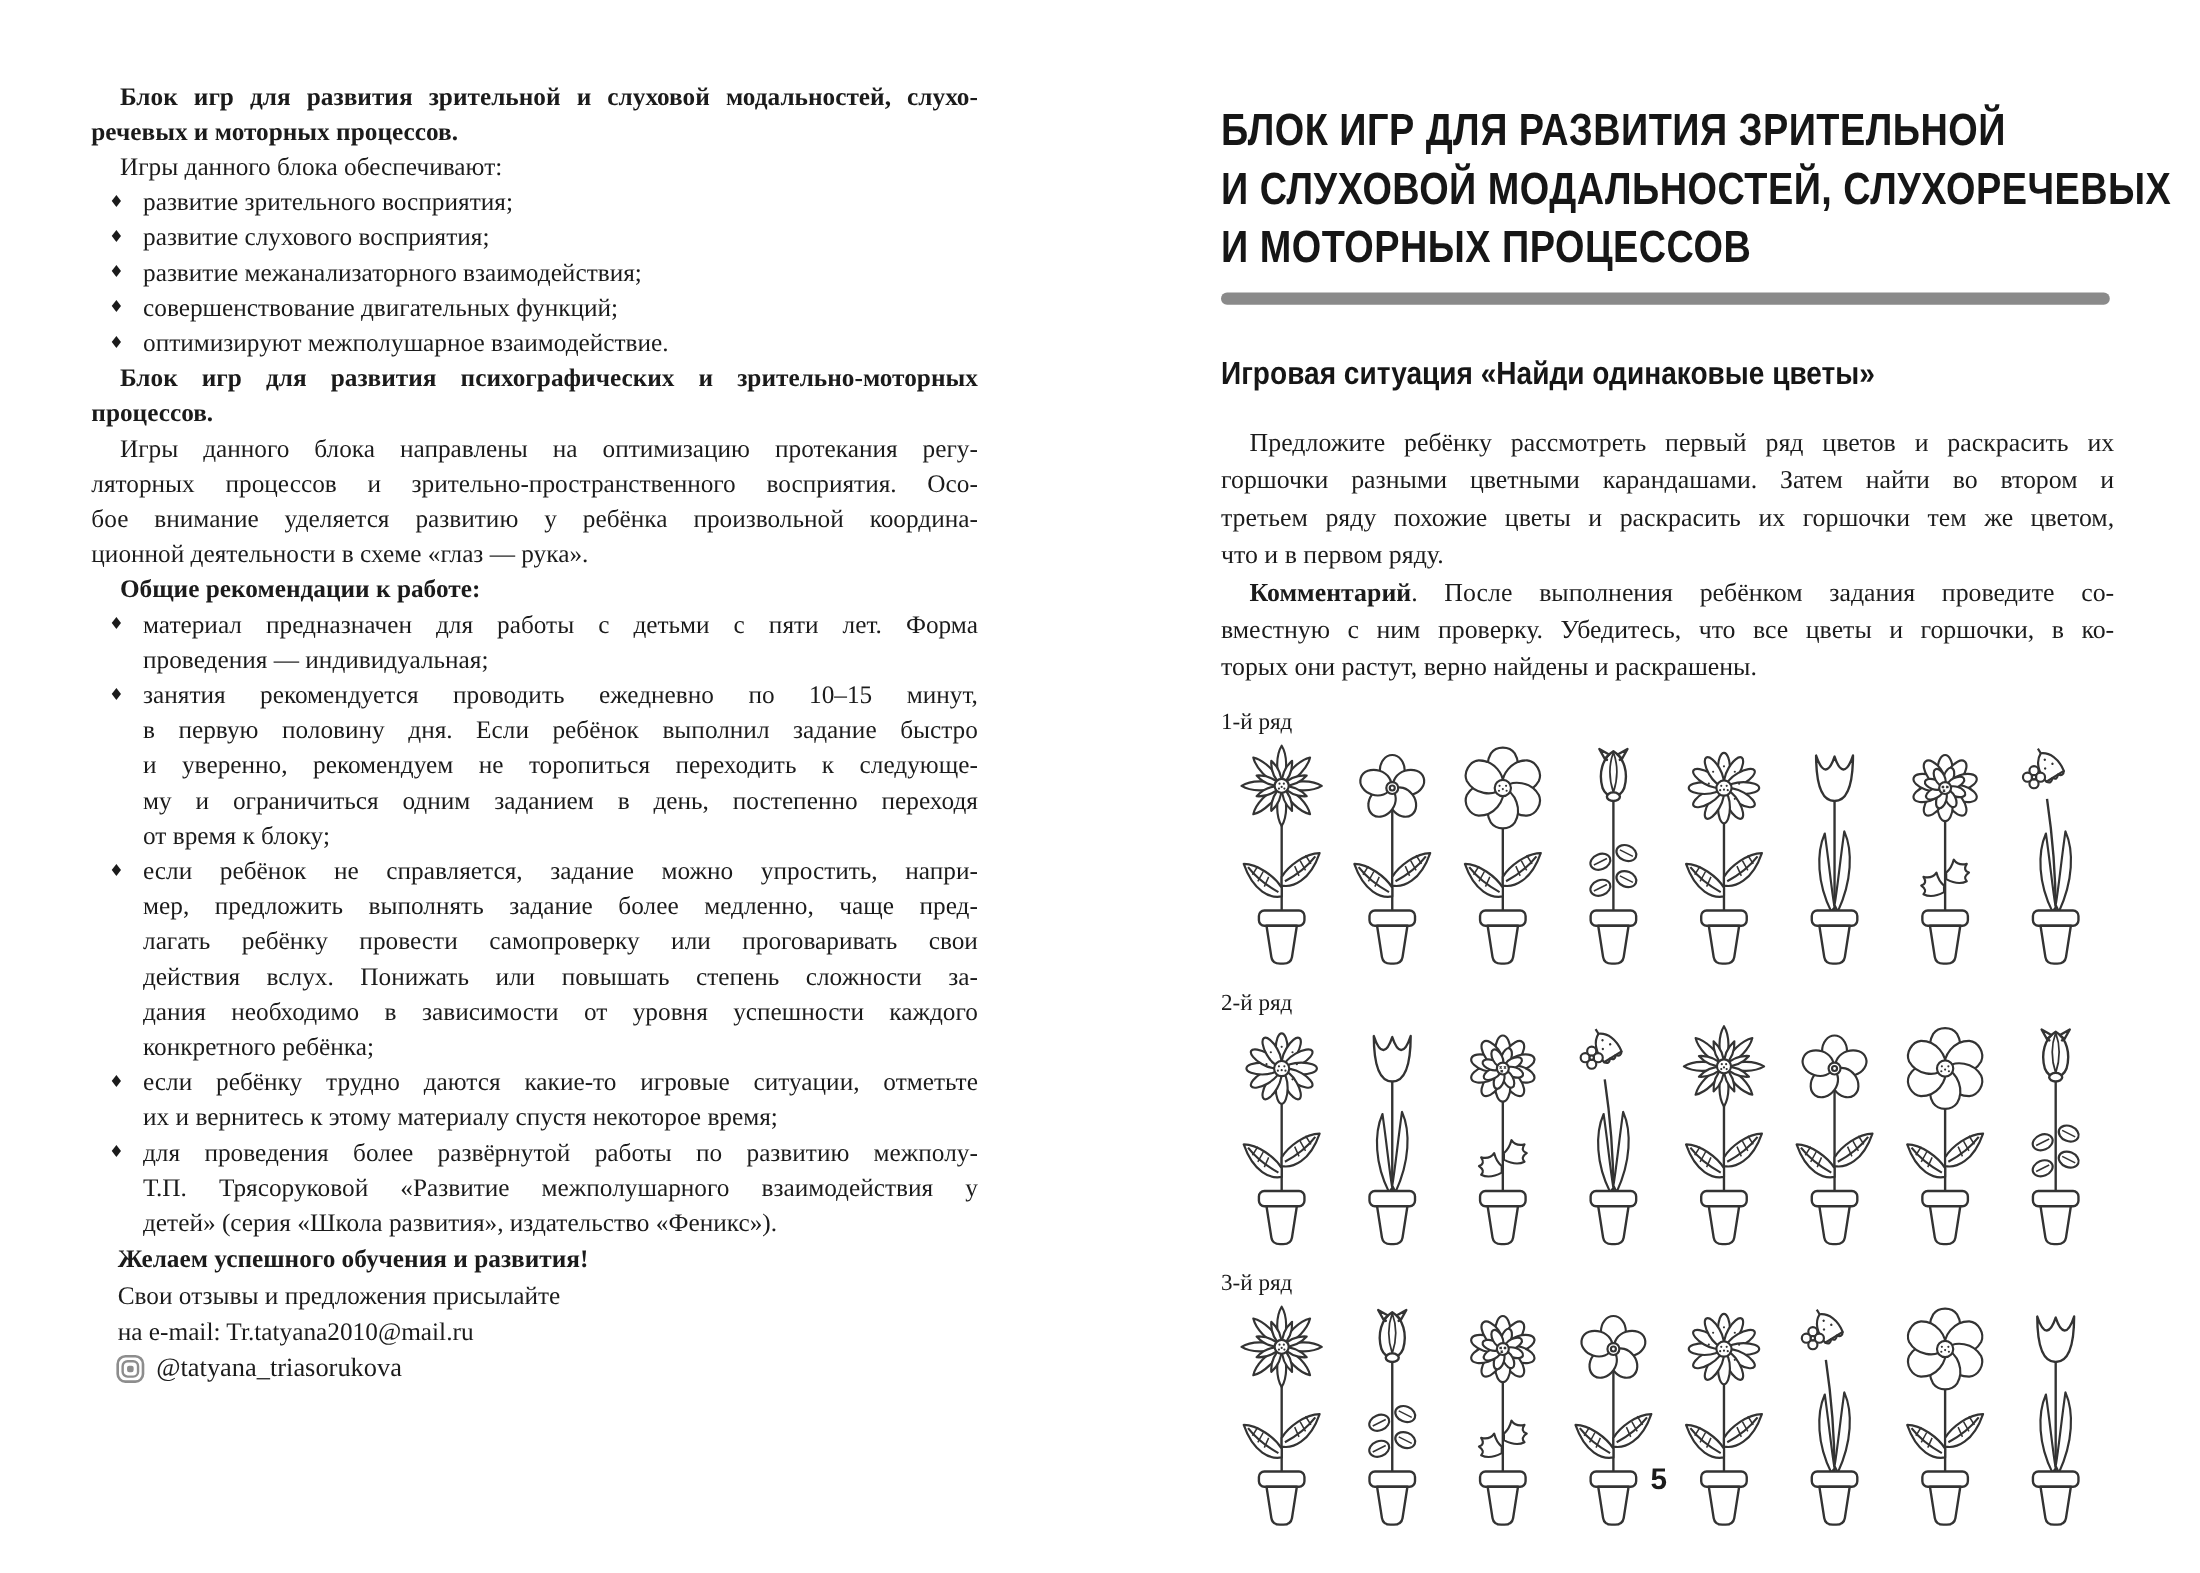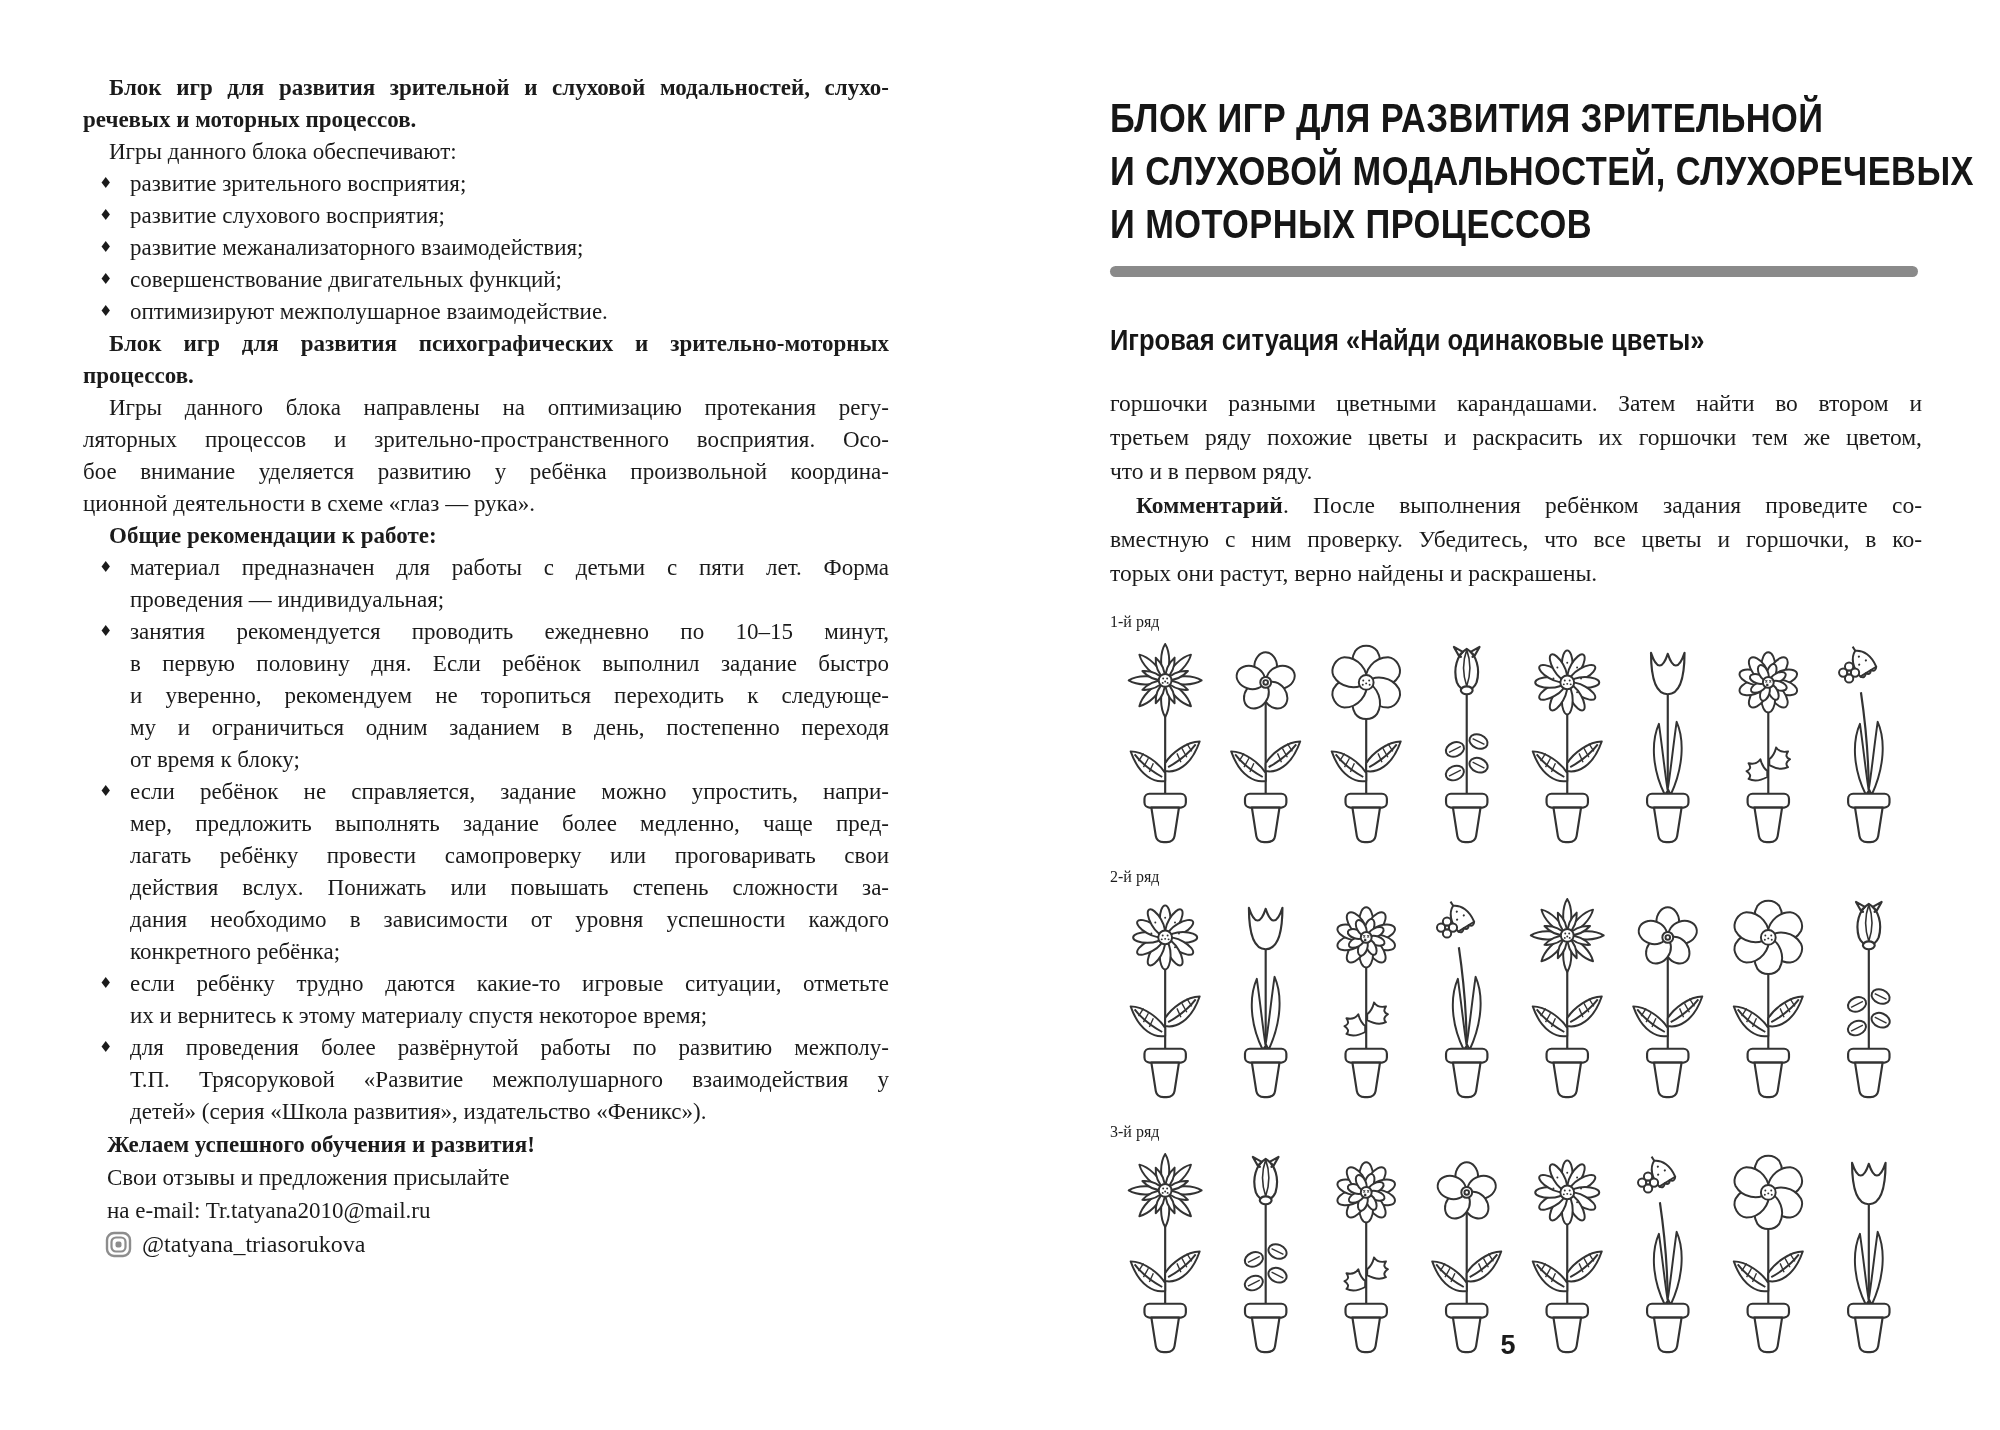--- a/index.html
+++ b/index.html
@@ -34,21 +34,21 @@
     color:#161616;
   }
   #rule{height:11px;border-radius:6px;margin-top:15px;width:808px;}
   #subhead{
     font-family:"Liberation Sans","DejaVu Sans",sans-serif;font-weight:bold;
     font-size:29px;margin-top:47px;white-space:nowrap;
     transform:scaleX(0.88);transform-origin:left center;color:#161616;
   }
   #right-paras{margin-top:29px;}
   #right-paras .block{font-size:23.5px;line-height:34px;}
-  .row-label{font-size:16px;line-height:30px;margin:17px 0 4px 0;}
+  .row-label{font-size:21px;line-height:30px;margin:17px 0 4px 0;}
   .flower-row{display:block;}
   #page-num{
     position:absolute;left:1488px;top:1330px;width:40px;text-align:center;
     font-family:"Liberation Sans","DejaVu Sans",sans-serif;font-weight:bold;font-size:27px;
   }
   b{font-weight:bold;}
 </style>
 </head>
 <body>
 
@@ -331,20 +331,21 @@
 <div id="right-col">
   <div id="heading">
       <div class="head-line">БЛОК ИГР ДЛЯ РАЗВИТИЯ ЗРИТЕЛЬНОЙ</div>
       <div class="head-line">И СЛУХОВОЙ МОДАЛЬНОСТЕЙ, СЛУХОРЕЧЕВЫХ</div>
       <div class="head-line">И МОТОРНЫХ ПРОЦЕССОВ</div>
     </div>
   <div id="rule" style="background: rgb(138, 138, 138);"></div>
   <div id="subhead">Игровая ситуация «Найди одинаковые цветы»</div>
   <div id="right-paras">
       <div class="block p">
+        <div class="line indent">Предложите ребёнку рассмотреть первый ряд цветов и раскрасить их</div>
         <div class="line">горшочки разными цветными карандашами. Затем найти во втором и</div>
         <div class="line">третьем ряду похожие цветы и раскрасить их горшочки тем же цветом,</div>
         <div class="line last">что и в первом ряду.</div>
       </div>
       <div class="block p">
         <div class="line indent"><b>Комментарий</b>. После выполнения ребёнком задания проведите со-</div>
         <div class="line">вместную с ним проверку. Убедитесь, что все цветы и горшочки, в ко-</div>
         <div class="line last">торых они растут, верно найдены и раскрашены.</div>
       </div>
     </div>

